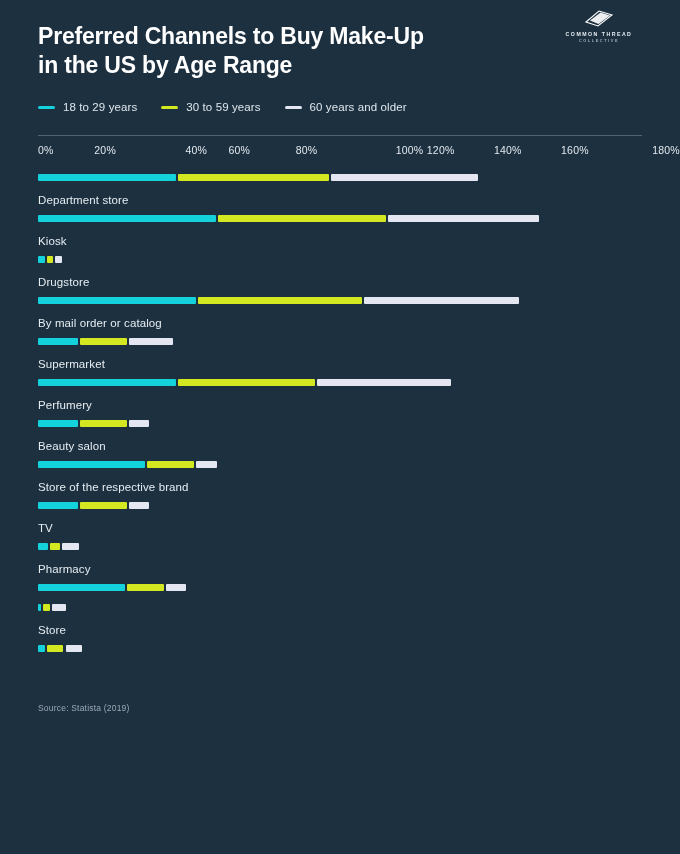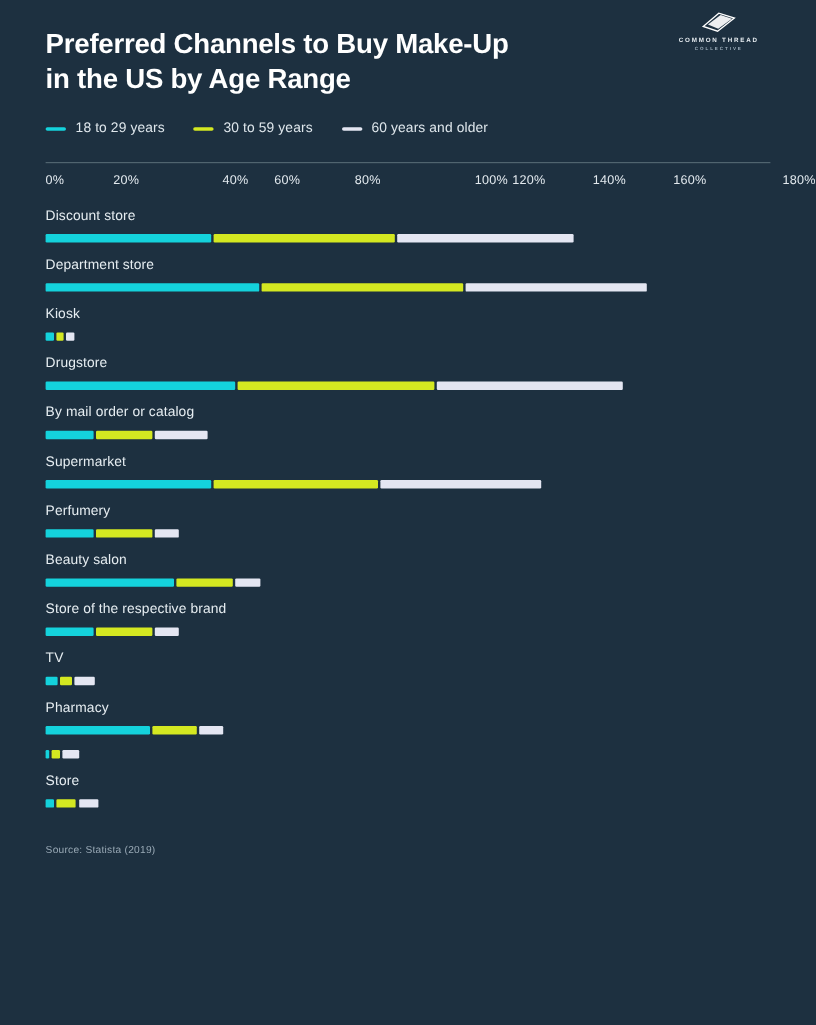--- a/index.html
+++ b/index.html
@@ -188,21 +188,20 @@
         <div class="axis-tick" style="left: 55.5556%; margin-left: 36px;">100%</div>
         <div class="axis-tick" style="left: 66.6667%;">120%</div>
         <div class="axis-tick" style="left: 77.7778%;">140%</div>
         <div class="axis-tick" style="left: 88.8889%; text-align: center;">160%</div>
         <div class="axis-tick" style="left: 100%; margin-left: 24px;">180%</div>
       </div>
   </div>
 
   <div class="rows" id="rows">
       <div class="row">
-        <div class="row-label">Discount store</div>
         <div class="bar">
           <div class="seg" title="18 to 29 years: 41%" style="left: 0%; width: 22.7778%; background: rgb(20, 210, 220);"></div>
           <div class="seg" title="30 to 59 years: 45%" style="left: 23.1111%; width: 25%; background: rgb(212, 232, 33);"></div>
           <div class="seg" title="60 years and older: 44%" style="left: 48.4444%; width: 24.4444%; background: rgb(228, 230, 242);"></div>
         </div>
       </div>
       <div class="row">
         <div class="row-label">Department store</div>
         <div class="bar">
           <div class="seg" title="18 to 29 years: 53%" style="left: 0%; width: 29.4444%; background: rgb(20, 210, 220);"></div>

